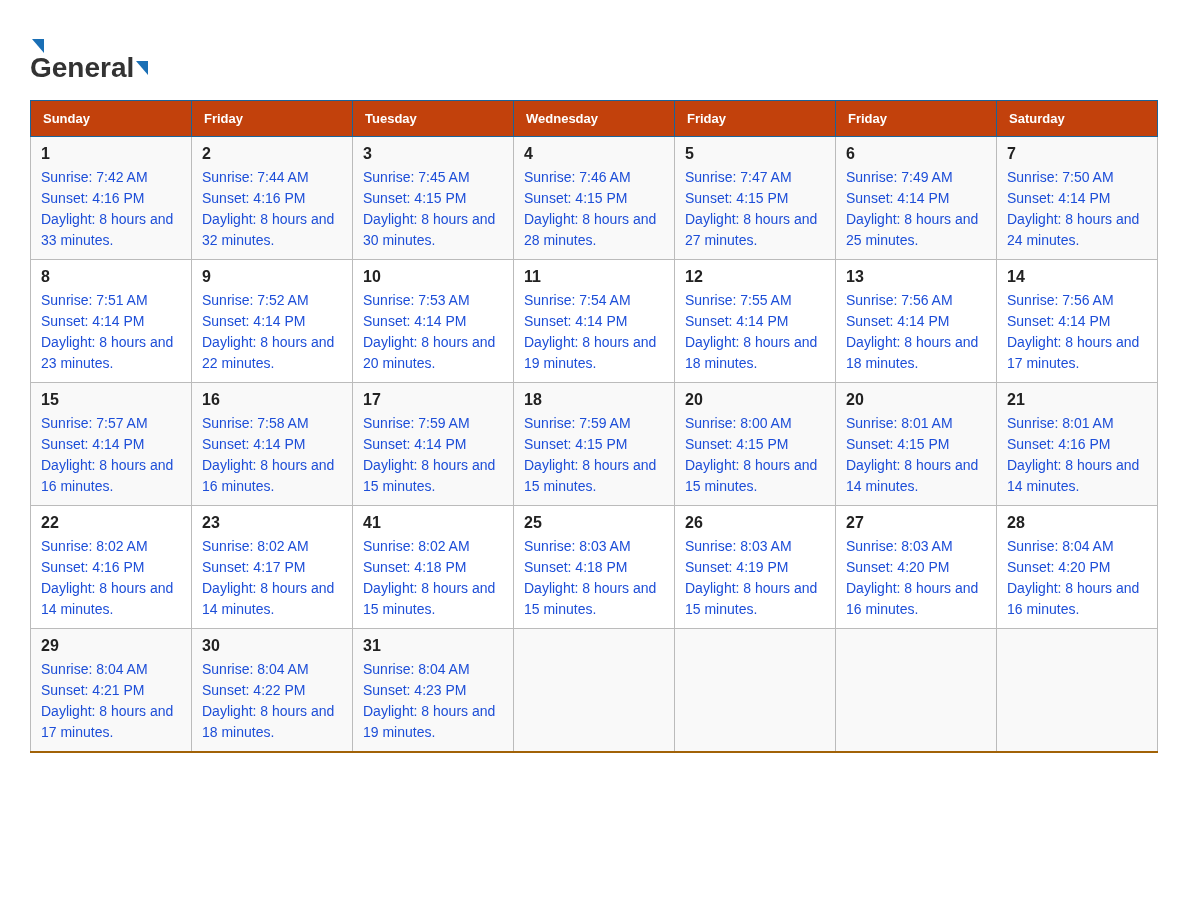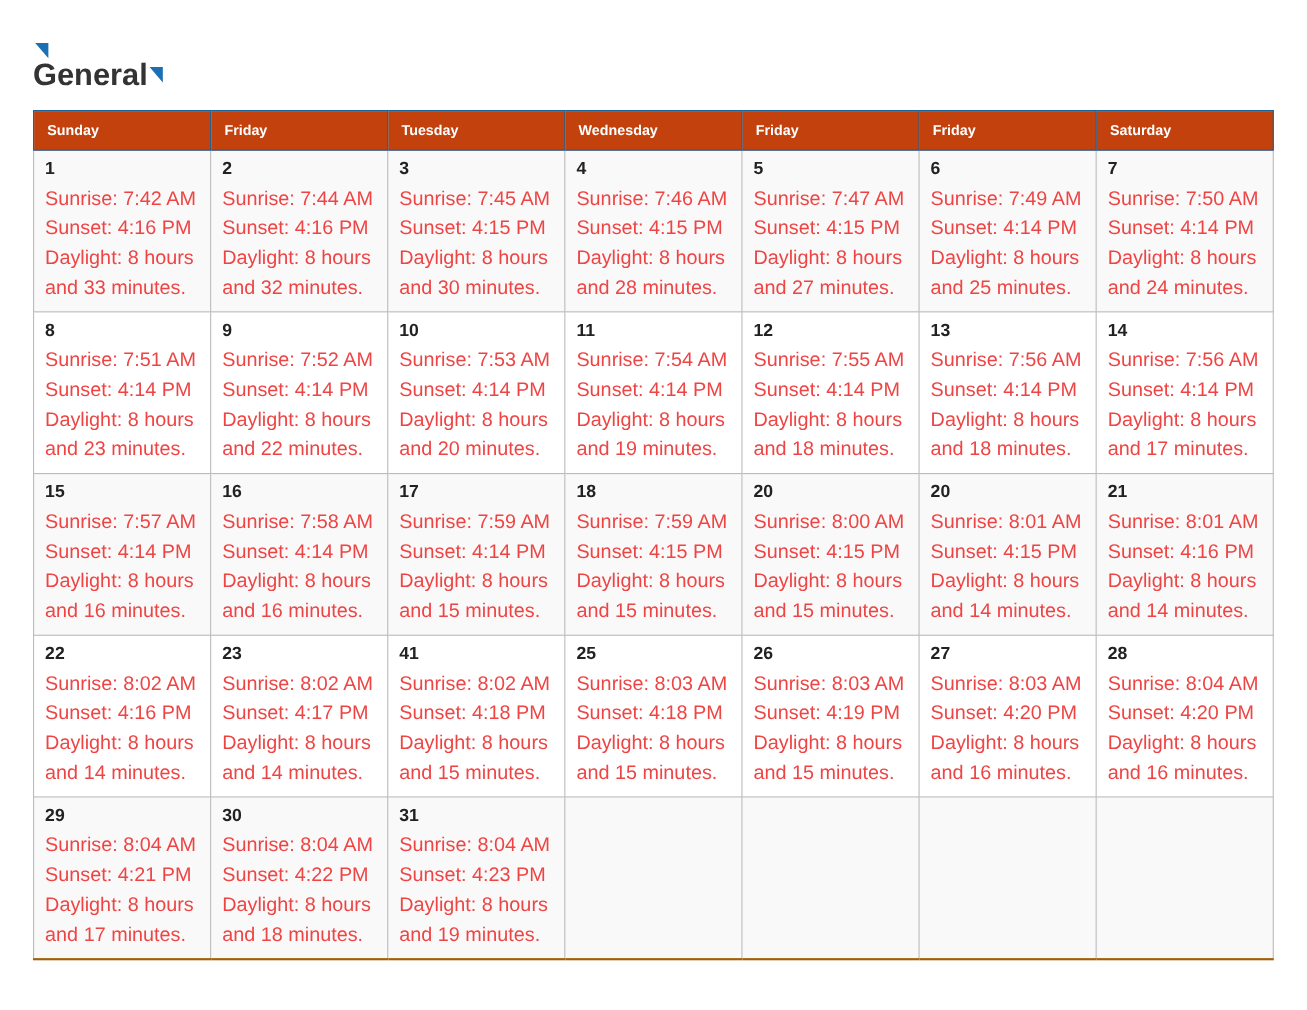--- a/index.html
+++ b/index.html
@@ -79,22 +79,22 @@
       min-height: 100px;
     }
     .day-number {
       font-size: 16px;
       font-weight: bold;
       color: #222;
       display: block;
       margin-bottom: 4px;
     }
     .day-info {
-      font-size: 18px;
-      color: #ef4444;
+      font-size: 14px;
+      color: #1d4ed8;
       line-height: 1.5;
     }
     .calendar tbody tr:last-child td {
       border-bottom: 2px solid #a16207;
     }
     .empty-cell {
       background: #fff;
     }
     
     .calendar tbody tr:nth-child(odd) td {

